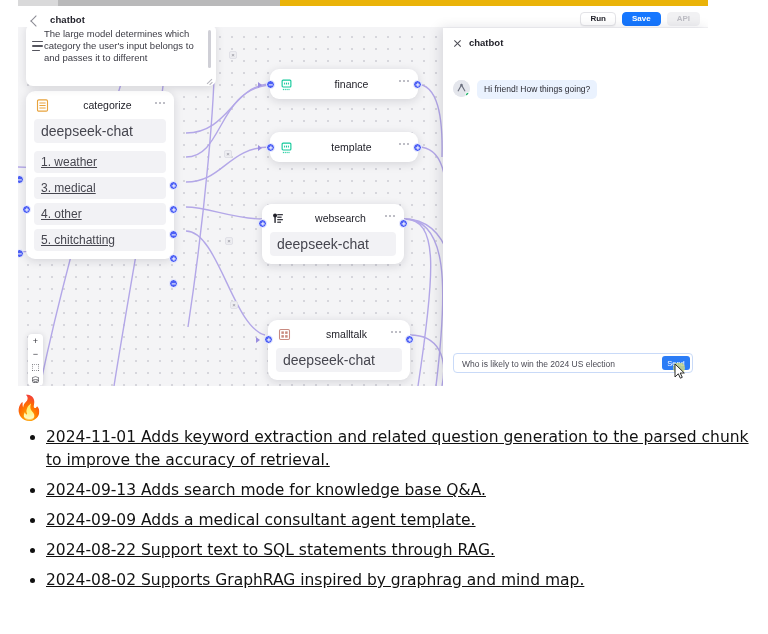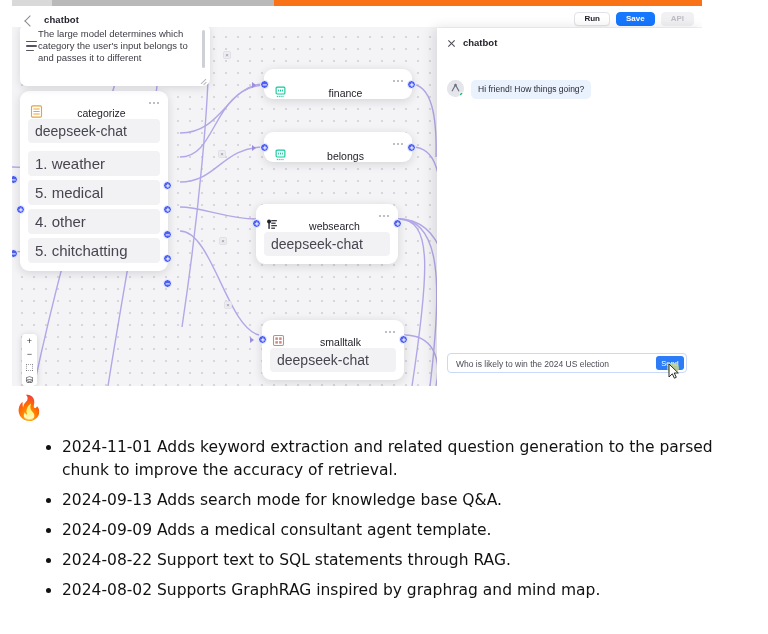--- a/index.html
+++ b/index.html
@@ -4,22 +4,22 @@
 <style>
   html,body{margin:0;padding:0;}
   body{
     width:768px;height:634px;background:#ffffff;
     font-family:"Liberation Sans",sans-serif;
     overflow:hidden;position:relative;
   }
 
   
   #shot{
-    position:absolute;left:12px;top:0;width:690px;height:386px;
-    background:#f97316;overflow:hidden;
+    position:absolute;left:18px;top:0;width:690px;height:386px;
+    background:#eab308;overflow:hidden;
   }
   
   .chrome-strip{
     position:absolute;left:0;top:0;width:262px;height:6px;background:#b9b9ba;
   }
   .chrome-strip2{
     position:absolute;left:0;top:0;width:40px;height:6px;background:#d9d9da;
   }
 
   
@@ -82,36 +82,36 @@
   }
   .desc-resize:before{width:7px;bottom:2px;}
   .desc-resize:after{width:4px;bottom:0px;}
 
   
   .node{
     position:absolute;background:#fff;border-radius:9px;
     box-shadow:0 2px 10px rgba(20,20,40,.14);
   }
   .node-head{
-    display:flex;align-items:flex-end;height:28px;padding:0 9px;box-sizing:border-box;position:relative;
+    display:flex;align-items:center;height:28px;padding:0 9px;box-sizing:border-box;position:relative;
   }
   .node-title{
     flex:1;text-align:center;font-size:10.5px;color:#23232b;
   }
   .node-dots{
     position:absolute;right:9px;top:11px;display:flex;gap:2px;
   }
   .node-dots i{width:2px;height:2px;border-radius:50%;background:#a9a9b3;display:block;}
   .node-field{
     margin:0 8px 8px 8px;background:#f2f2f5;border-radius:4px;
     font-size:14px;color:#46464f;padding:4px 7px;
   }
   .cat-item{
     margin:0 8px 4px 8px;background:#f2f2f5;border-radius:4px;
-    font-size:15px;color:#46464f;padding:4px 7px;
+    font-size:12px;color:#46464f;padding:4px 7px;text-decoration:underline;
   }
 
   
   .handle{
     position:absolute;width:9px;height:9px;border-radius:50%;
     background:#4c5ff5;border:1.4px solid #fff;box-sizing:border-box;
   }
   .handle:before{
     content:"";position:absolute;left:50%;top:50%;transform:translate(-50%,-50%);
     width:4.5px;height:1.2px;background:#fff;
@@ -187,21 +187,21 @@
   
   .updates{
     position:absolute;left:0;top:396px;width:768px;
     font-family:"DejaVu Sans",sans-serif;color:#111;
   }
   .updates h2{
     margin:0 0 6px 14px;font-size:26px;font-weight:bold;letter-spacing:-.2px;
     display:flex;align-items:center;gap:8px;line-height:34px;
   }
   .flame{font-size:24px;line-height:1;}
-  .updates ul{margin:16px;padding-left:46px;list-style:disc;}
+  .updates ul{margin:0;padding-left:46px;list-style:disc;text-decoration:underline;}
   .updates li{
     font-size:15.5px;line-height:23px;margin-bottom:7px;color:#111;
   }
 </style>
 </head>
 <body>
 
 <div id="shot">
 
   <div class="chrome-strip"></div>
@@ -258,21 +258,21 @@
         </svg>
         <span class="node-title">categorize</span>
         <span class="node-dots">
             <i></i>
             <i></i>
             <i></i>
           </span>
       </div>
       <div class="node-field">deepseek-chat</div>
       <div class="cat-item">1. weather</div>
-      <div class="cat-item">5. medical</div>
+      <div class="cat-item">3. medical</div>
       <div class="cat-item">4. other</div>
       <div class="cat-item" style="margin-bottom:8px;">5. chitchatting</div>
 
       <div class="handle plus" style="left:-4px;top:114px;"></div>
 
       <div class="handle plus" style="right:-4px;top:90px;"></div>
       <div class="handle plus" style="right:-4px;top:114px;"></div>
       <div class="handle" style="right:-4px;top:139px;"></div>
       <div class="handle plus" style="right:-4px;top:163px;"></div>
       <div class="handle" style="right:-4px;top:188px;"></div>
@@ -307,21 +307,21 @@
         <svg class="ic" viewBox="0 0 24 24">
           <rect x="5" y="5" width="14" height="11" rx="1.5" fill="none" stroke="#10c99a" stroke-width="1.8"></rect>
           <line x1="9" y1="9" x2="9" y2="12" stroke="#10c99a" stroke-width="1.6"></line>
           <line x1="12" y1="9" x2="12" y2="12" stroke="#10c99a" stroke-width="1.6"></line>
           <line x1="15" y1="9" x2="15" y2="12" stroke="#10c99a" stroke-width="1.6"></line>
           <line x1="7" y1="19" x2="7" y2="21" stroke="#10c99a" stroke-width="1.6"></line>
           <line x1="10" y1="19" x2="10" y2="21" stroke="#10c99a" stroke-width="1.6"></line>
           <line x1="13" y1="19" x2="13" y2="21" stroke="#10c99a" stroke-width="1.6"></line>
           <line x1="16" y1="19" x2="16" y2="21" stroke="#10c99a" stroke-width="1.6"></line>
         </svg>
-        <span class="node-title">belongs</span>
+        <span class="node-title">template</span>
         <span class="node-dots">
             <i></i>
             <i></i>
             <i></i>
           </span>
       </div>
       <div class="handle plus" style="left:-4px;top:11px;"></div>
       <span class="arrow-in" style="left:-12px;top:13px;"></span>
       <div class="handle plus" style="right:-4px;top:11px;"></div>
     </div>

